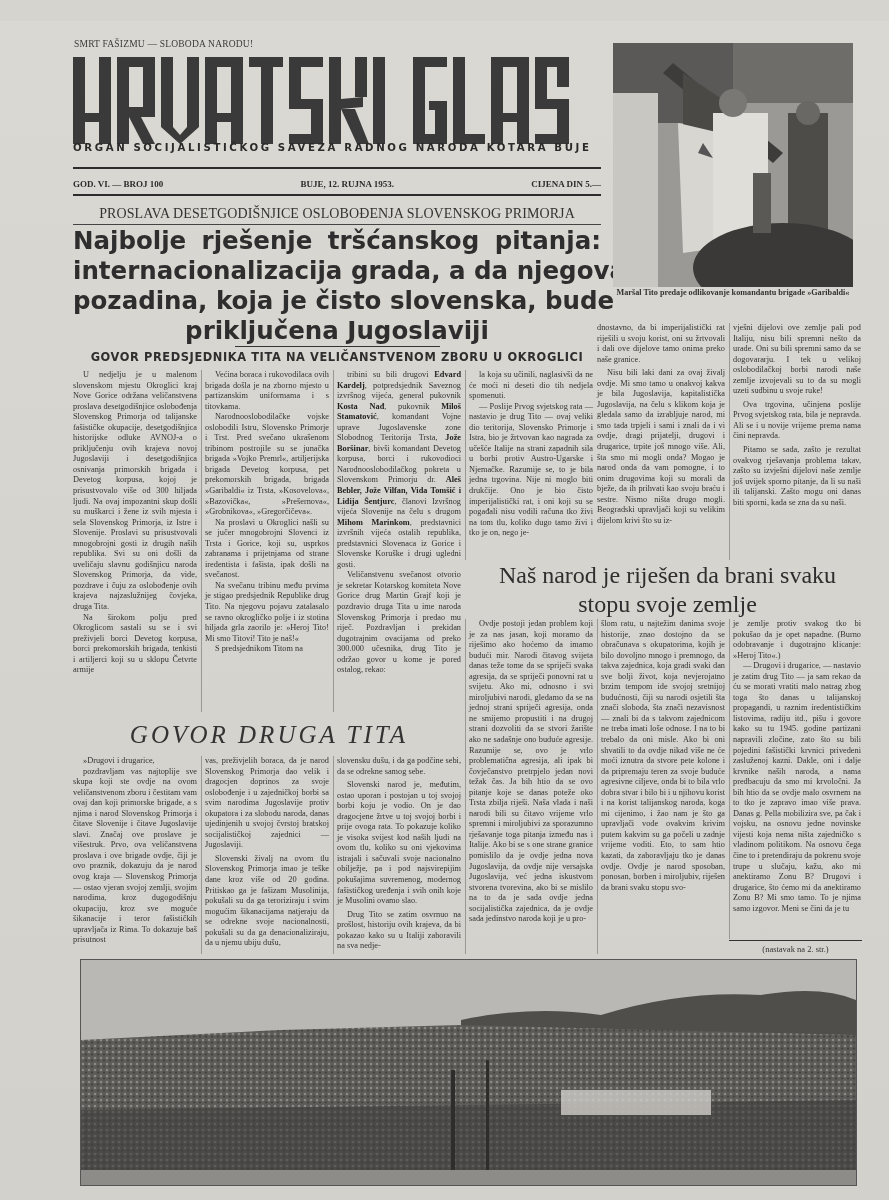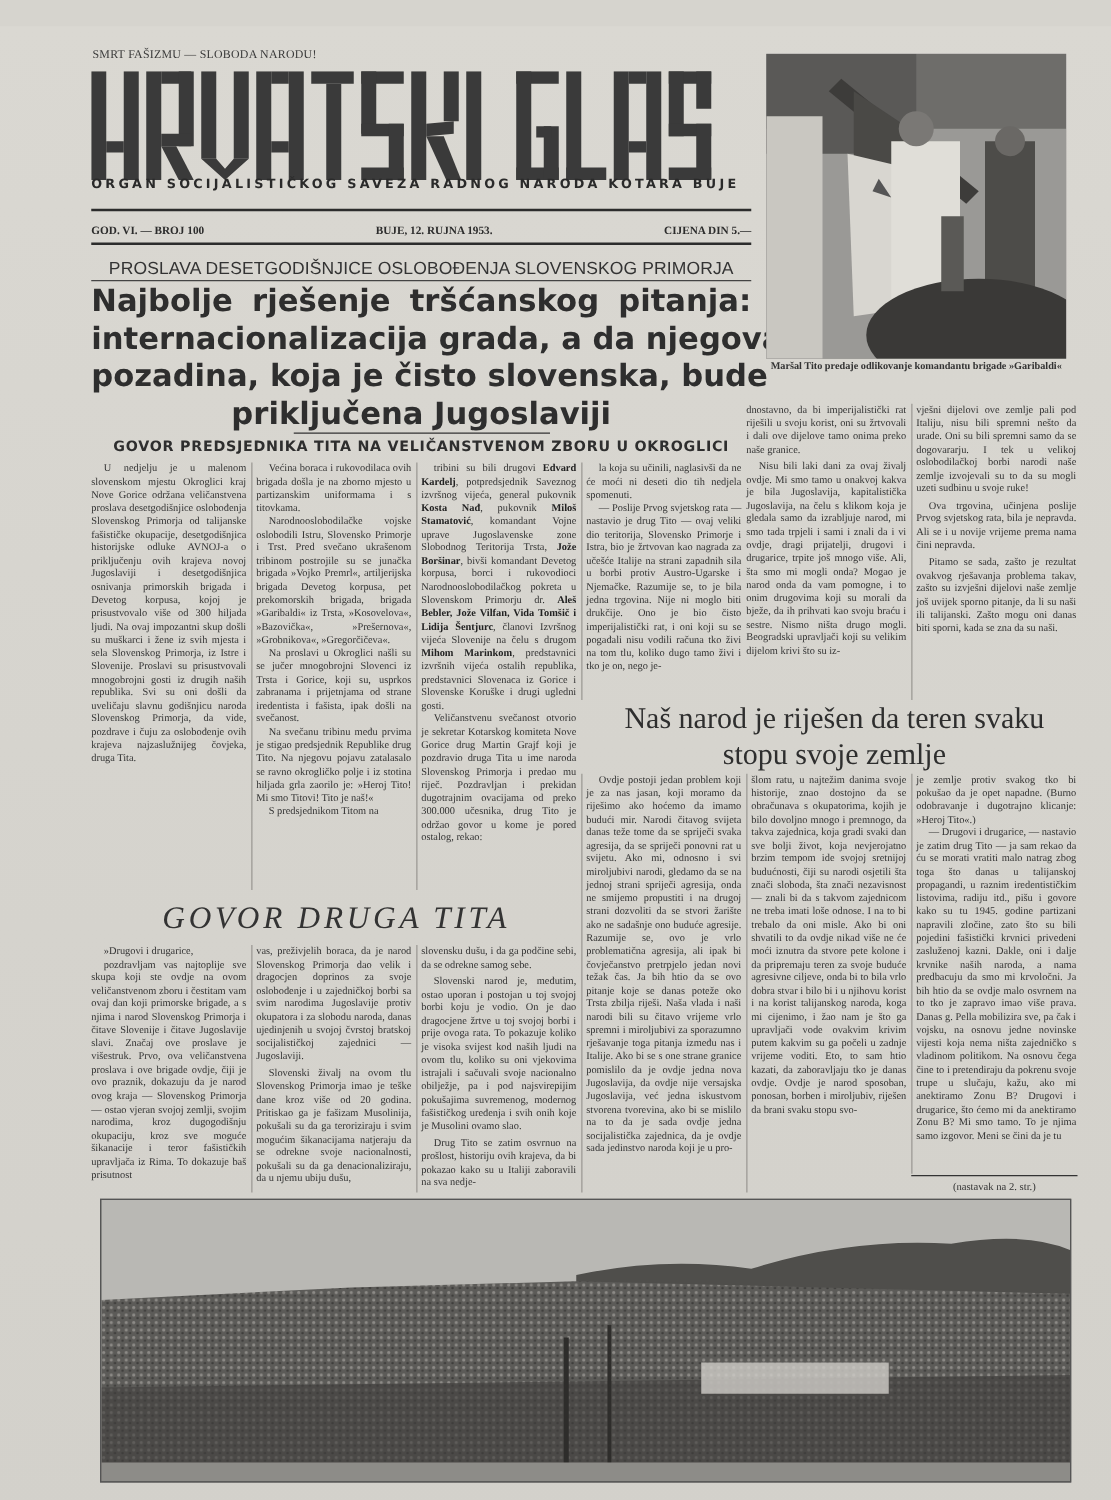--- a/index.html
+++ b/index.html
@@ -11,21 +11,21 @@
     position: relative;
   }
   .page { position: absolute; left: 0; top: 0; width: 889px; height: 1200px;
     background: linear-gradient(180deg, #dad8d2 0%, #d5d3cd 60%, #d3d1cb 100%); margin-top: 21px; }
   .motto { position: absolute; left: 74px; top: 18px; font-size: 9.5px; letter-spacing: 0.2px; color: #3a3a3a; }
   .masthead { position: absolute; left: 73px; top: 36px; width: 527px; height: 87px; }
   .masthead svg { width: 100%; height: 100%; display: block; }
   .organ { position: absolute; left: 73px; top: 121px; width: 527px; font-family: "DejaVu Sans", sans-serif; font-weight: bold; font-size: 10.2px; letter-spacing: 2.6px; color: #2a2a2a; white-space: nowrap; }
   .rule-thick { position: absolute; left: 73px; width: 528px; height: 2px; background: #2c2c2c; }
   .infoline { position: absolute; left: 73px; top: 158px; width: 528px; font-size: 9px; font-weight: bold; display: flex; justify-content: space-between; }
-  .kicker { position: absolute; left: 73px; top: 185px; width: 528px; font-family: Liberation Sans, sans-serif; font-size: 14px; letter-spacing: 0.1px; text-align: center; color: #333; white-space: nowrap; }
+  .kicker { position: absolute; left: 73px; top: 185px; width: 528px; font-family: Liberation Serif, serif; font-size: 14px; letter-spacing: 0.1px; text-align: center; color: #333; white-space: nowrap; }
   .kicker-rule { position: absolute; left: 73px; top: 203px; width: 528px; height: 1px; background: #444; }
   .headline { position: absolute; left: 73px; top: 205px; width: 528px; font-family: "DejaVu Sans", sans-serif; font-weight: bold; font-size: 24.5px; line-height: 30px; color: #2e2e2e; }
   .headline .ln { display: block; text-align: justify; text-align-last: justify; white-space: nowrap; }
   .headline .ln.center { text-align: left; text-align-last: center; }
   .sub-rule { position: absolute; left: 235px; top: 325px; width: 205px; height: 1px; background: #333; }
   .subhead { position: absolute; left: 73px; top: 329px; width: 528px; font-family: "DejaVu Sans", sans-serif; font-weight: bold; font-size: 11.4px; letter-spacing: 0.6px; text-align: center; color: #2e2e2e; white-space: nowrap; }
   .photo1 { position: absolute; left: 613px; top: 22px; width: 240px; height: 244px; background: #8a8986; overflow: hidden; }
   .caption1 { position: absolute; left: 613px; top: 267px; width: 240px; font-size: 8.2px; font-weight: bold; text-align: center; line-height: 10px; color: #333; }
   .col { position: absolute; font-size: 8.3px; line-height: 10.55px; text-align: justify; color: #333; hyphens: manual; }
   .col p { margin: 0; text-indent: 10px; }
@@ -146,20 +146,21 @@
       <circle cx="195" cy="70" r="12" fill="#6a6865"></circle>
       <rect x="0" y="50" width="45" height="194" fill="#c9c7c1"></rect>
       <ellipse cx="170" cy="225" rx="90" ry="45" fill="#3a3937"></ellipse>
       <rect x="140" y="130" width="18" height="60" fill="#5a5956"></rect>
     </svg>
   </div>
   <div class="caption1">Maršal Tito predaje odlikovanje komandantu brigade »Garibaldi«</div>
 
   <div class="col" style="left:73px; top:349px; width:124px;">
     <p>U nedjelju je u malenom slovenskom mjestu Okroglici kraj Nove Gorice održana veličanstvena proslava desetgodišnjice oslobođenja Slovenskog Primorja od talijanske fašističke okupacije, desetgodišnjica historijske odluke AVNOJ-a o priključenju ovih krajeva novoj Jugoslaviji i desetgodišnjica osnivanja primorskih brigada i Devetog korpusa, kojoj je prisustvovalo više od 300 hiljada ljudi. Na ovaj impozantni skup došli su muškarci i žene iz svih mjesta i sela Slovenskog Primorja, iz Istre i Slovenije. Proslavi su prisustvovali mnogobrojni gosti iz drugih naših republika. Svi su oni došli da uveličaju slavnu godišnjicu naroda Slovenskog Primorja, da vide, pozdrave i čuju za oslobođenje ovih krajeva najzaslužnijeg čovjeka, druga Tita.</p>
+    <p>Na širokom polju pred Okroglicom sastali su se i svi preživjeli borci Devetog korpusa, borci prekomorskih brigada, tenkisti i artiljerci koji su u sklopu Četvrte armije</p>
   </div>
   <div class="colrule" style="left:201px; top:349px; height:342px;"></div>
   <div class="col" style="left:205px; top:349px; width:124px;">
     <p>Većina boraca i rukovodilaca ovih brigada došla je na zborno mjesto u partizanskim uniformama i s titovkama.</p>
     <p>Narodnooslobodilačke vojske oslobodili Istru, Slovensko Primorje i Trst. Pred svečano ukrašenom tribinom postrojile su se junačka brigada »Vojko Premrl«, artiljerijska brigada Devetog korpusa, pet prekomorskih brigada, brigada »Garibaldi« iz Trsta, »Kosovelova«, »Bazovička«, »Prešernova«, »Grobnikova«, »Gregorčičeva«.</p>
     <p>Na proslavi u Okroglici našli su se jučer mnogobrojni Slovenci iz Trsta i Gorice, koji su, usprkos zabranama i prijetnjama od strane iredentista i fašista, ipak došli na svečanost.</p>
     <p>Na svečanu tribinu među prvima je stigao predsjednik Republike drug Tito. Na njegovu pojavu zatalasalo se ravno okrogličko polje i iz stotina hiljada grla zaorilo je: »Heroj Tito! Mi smo Titovi! Tito je naš!«</p>
     <p>S predsjednikom Titom na</p>
   </div>
   <div class="colrule" style="left:333px; top:349px; height:342px;"></div>
@@ -194,21 +195,21 @@
     <p class="gap">Slovenski živalj na ovom tlu Slovenskog Primorja imao je teške dane kroz više od 20 godina. Pritiskao ga je fašizam Musolinija, pokušali su da ga teroriziraju i svim mogućim šikanacijama natjeraju da se odrekne svoje nacionalnosti, pokušali su da ga denacionaliziraju, da u njemu ubiju dušu,</p>
   </div>
   <div class="colrule" style="left:333px; top:735px; height:198px;"></div>
   <div class="col" style="left:337px; top:735px; width:124px;">
     <p style="text-indent:0">slovensku dušu, i da ga podčine sebi, da se odrekne samog sebe.</p>
     <p class="gap">Slovenski narod je, međutim, ostao uporan i postojan u toj svojoj borbi koju je vodio. On je dao dragocjene žrtve u toj svojoj borbi i prije ovoga rata. To pokazuje koliko je visoka svijest kod naših ljudi na ovom tlu, koliko su oni vjekovima istrajali i sačuvali svoje nacionalno obilježje, pa i pod najsvirepijim pokušajima suvremenog, modernog fašističkog uređenja i svih onih koje je Musolini ovamo slao.</p>
     <p class="gap">Drug Tito se zatim osvrnuo na prošlost, historiju ovih krajeva, da bi pokazao kako su u Italiji zaboravili na sva nedje-</p>
   </div>
 
   <div class="nas-head">
-    <div>Naš narod je riješen da teren svaku</div>
+    <div>Naš narod je riješen da brani svaku</div>
     <div>stopu svoje zemlje</div>
   </div>
   <div class="colrule" style="left:465px; top:598px; height:335px;"></div>
   <div class="col" style="left:469px; top:598px; width:124px;">
     <p>Ovdje postoji jedan problem koji je za nas jasan, koji moramo da riješimo ako hoćemo da imamo budući mir. Narodi čitavog svijeta danas teže tome da se spriječi svaka agresija, da se spriječi ponovni rat u svijetu. Ako mi, odnosno i svi miroljubivi narodi, gledamo da se na jednoj strani spriječi agresija, onda ne smijemo propustiti i na drugoj strani dozvoliti da se stvori žarište ako ne sadašnje ono buduće agresije. Razumije se, ovo je vrlo problematična agresija, ali ipak bi čovječanstvo pretrpjelo jedan novi težak čas. Ja bih htio da se ovo pitanje koje se danas poteže oko Trsta zbilja riješi. Naša vlada i naši narodi bili su čitavo vrijeme vrlo spremni i miroljubivi za sporazumno rješavanje toga pitanja između nas i Italije. Ako bi se s one strane granice pomislilo da je ovdje jedna nova Jugoslavija, da ovdje nije versajska Jugoslavija, već jedna iskustvom stvorena tvorevina, ako bi se mislilo na to da je sada ovdje jedna socijalistička zajednica, da je ovdje sada jedinstvo naroda koji je u pro-</p>
   </div>
   <div class="colrule" style="left:597px; top:598px; height:335px;"></div>
   <div class="col" style="left:601px; top:598px; width:124px;">
     <p style="text-indent:0">šlom ratu, u najtežim danima svoje historije, znao dostojno da se obračunava s okupatorima, kojih je bilo dovoljno mnogo i premnogo, da takva zajednica, koja gradi svaki dan sve bolji život, koja nevjerojatno brzim tempom ide svojoj sretnijoj budućnosti, čiji su narodi osjetili šta znači sloboda, šta znači nezavisnost — znali bi da s takvom zajednicom ne treba imati loše odnose. I na to bi trebalo da oni misle. Ako bi oni shvatili to da ovdje nikad više ne će moći iznutra da stvore pete kolone i da pripremaju teren za svoje buduće agresivne ciljeve, onda bi to bila vrlo dobra stvar i bilo bi i u njihovu korist i na korist talijanskog naroda, koga mi cijenimo, i žao nam je što ga upravljači vode ovakvim krivim putem kakvim su ga počeli u zadnje vrijeme voditi. Eto, to sam htio kazati, da zaboravljaju tko je danas ovdje. Ovdje je narod sposoban, ponosan, borben i miroljubiv, riješen da brani svaku stopu svo-</p>
   </div>

